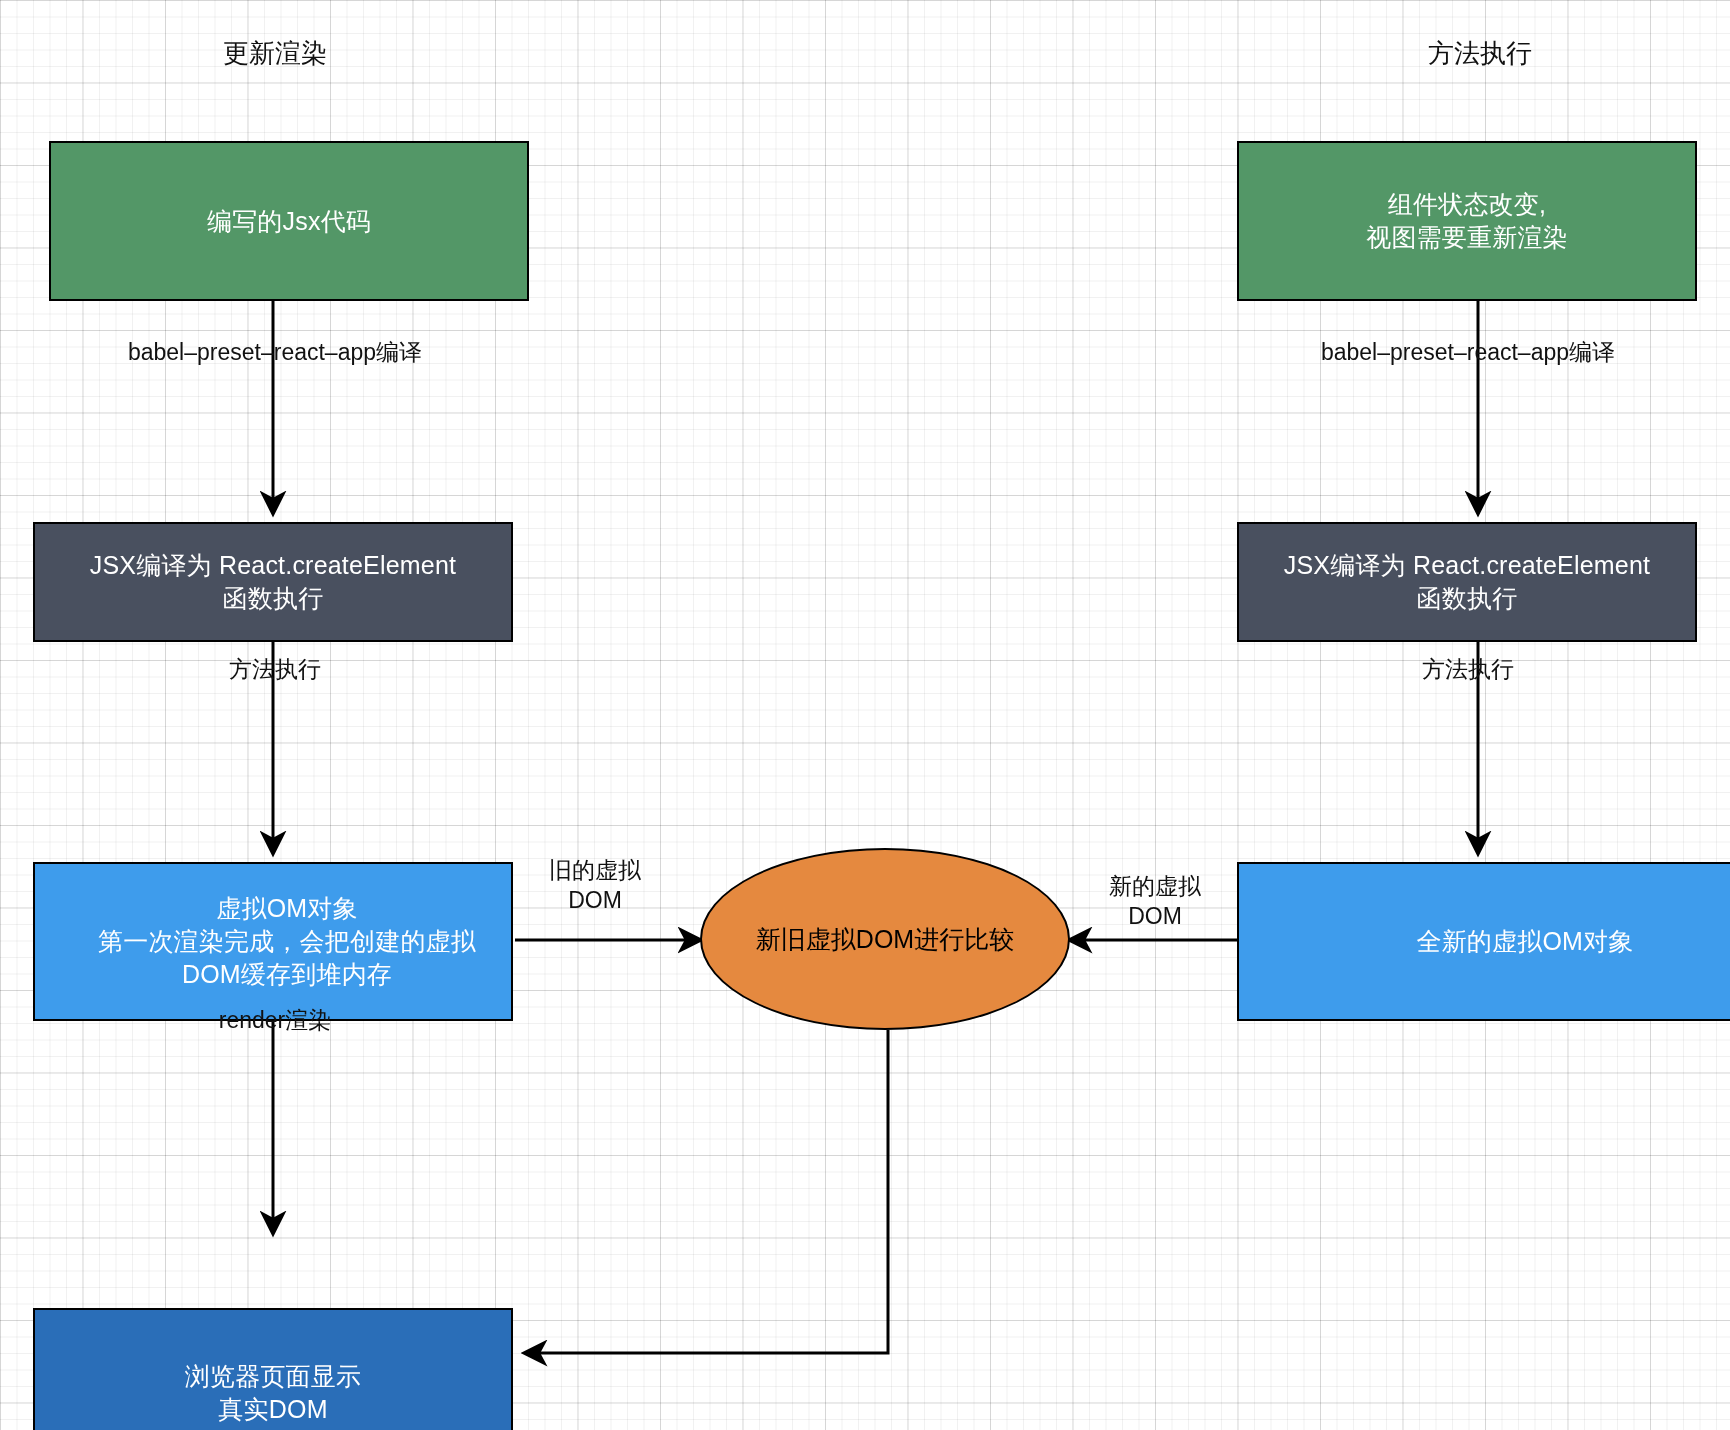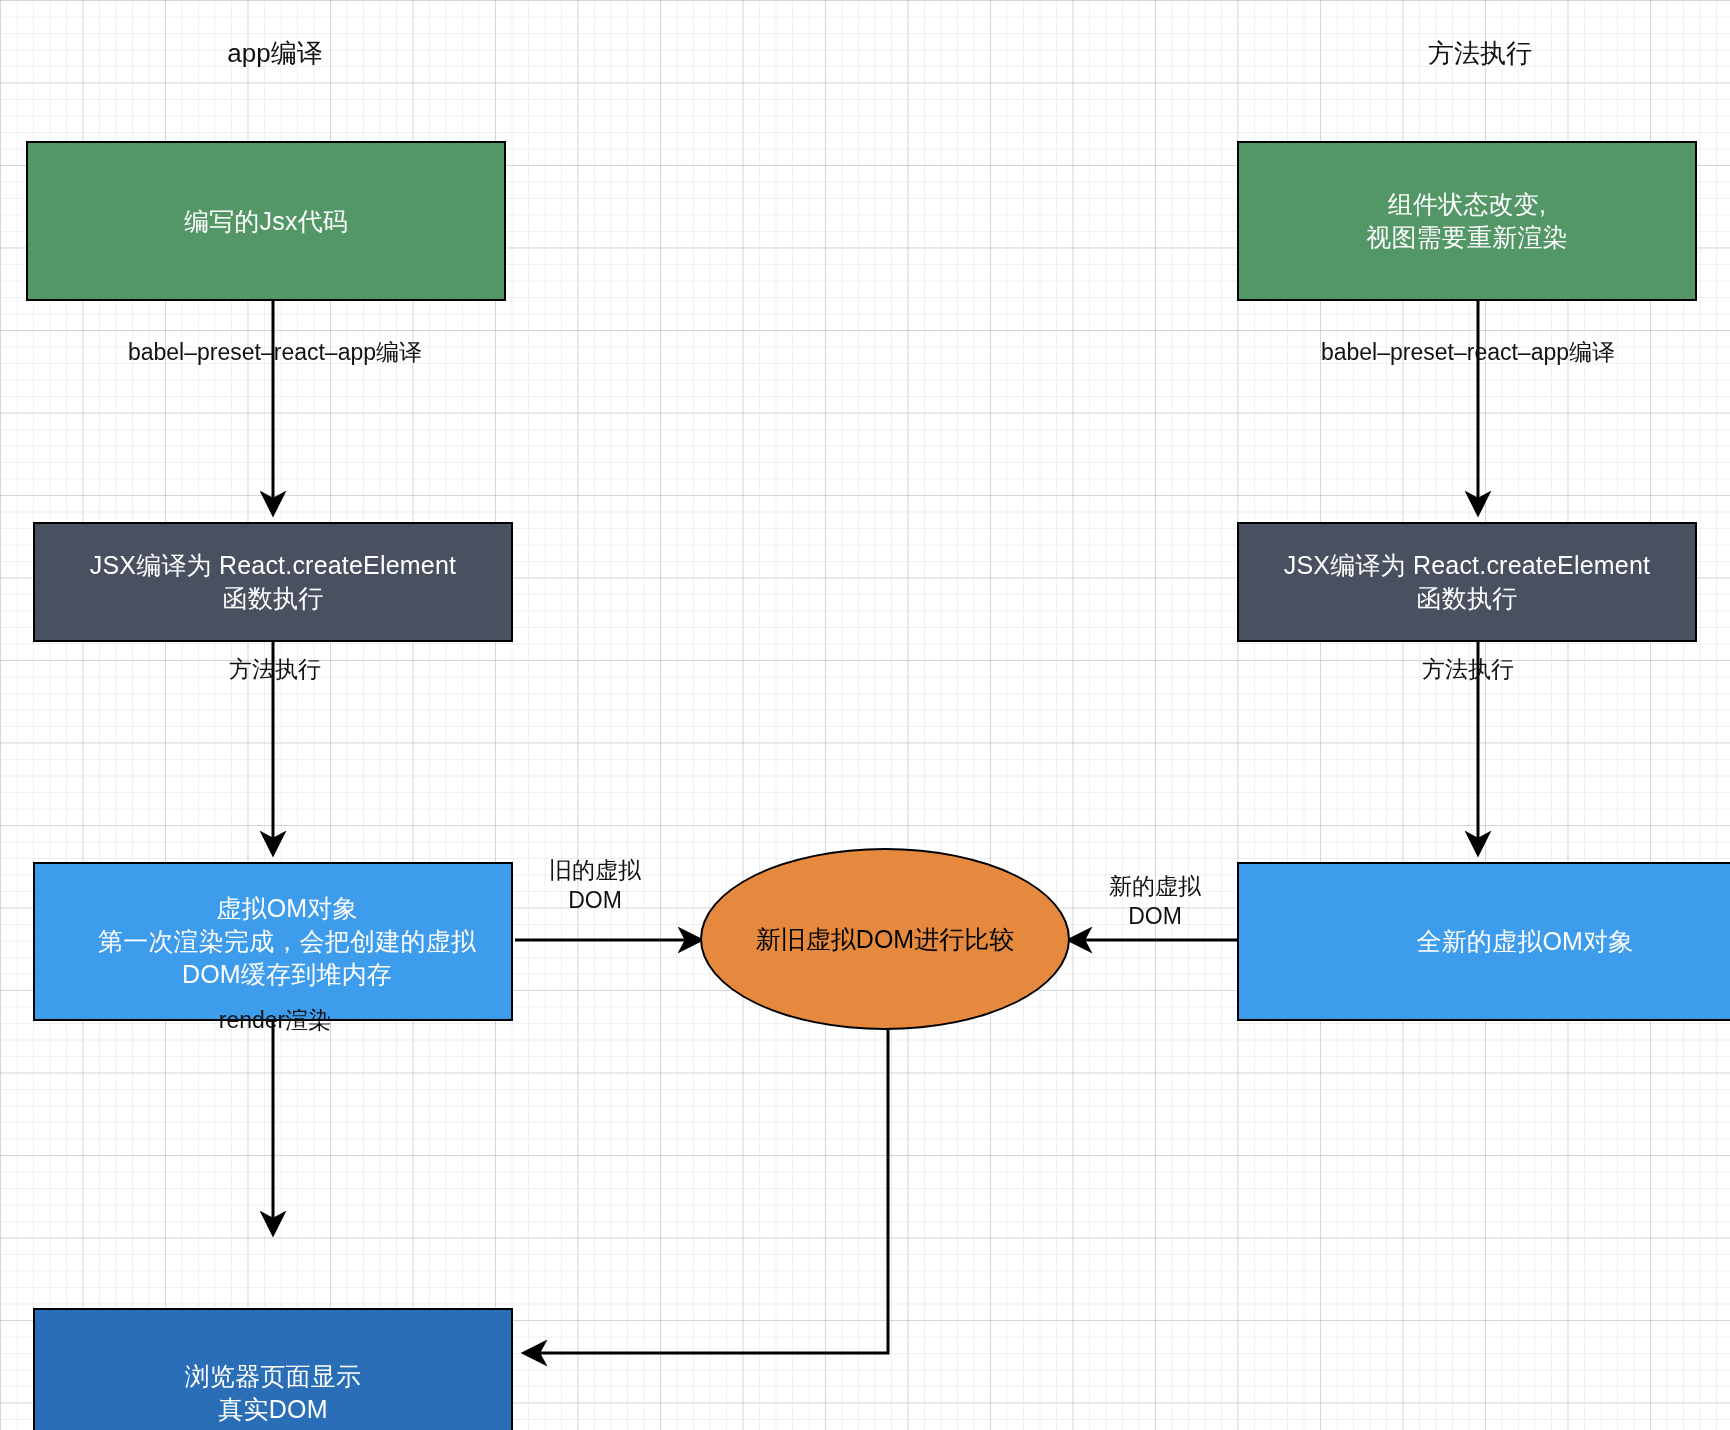--- a/index.html
+++ b/index.html
@@ -100,24 +100,24 @@
 
     <line x1="1478" y1="301" x2="1478" y2="513" stroke="#000" stroke-width="3" marker-end="url(#arrow)"></line>
     <line x1="1478" y1="642" x2="1478" y2="853" stroke="#000" stroke-width="3" marker-end="url(#arrow)"></line>
 
     <line x1="515" y1="940" x2="700" y2="940" stroke="#000" stroke-width="3" marker-end="url(#arrow)"></line>
     <line x1="1237" y1="940" x2="1070" y2="940" stroke="#000" stroke-width="3" marker-end="url(#arrow)"></line>
 
     <path d="M 888 1030 L 888 1353 L 525 1353" stroke="#000" stroke-width="3" fill="none" marker-end="url(#arrow)"></path>
   </svg>
 
-  <div class="col-title" style="left:140px; top:36px; width:270px;">app编译</div>
+  <div class="col-title" style="left:140px; top:36px; width:270px;">更新渲染</div>
   <div class="col-title" style="left:1345px; top:36px; width:270px;">方法执行</div>
 
-  <div class="node green" style="left:26px; top:141px; width:480px; height:160px;text-align:center;">编写的Jsx代码</div>
+  <div class="node green" style="left:49px; top:141px; width:480px; height:160px;text-align:center;">编写的Jsx代码</div>
 
   <div class="edge-label" style="left:45px; top:338px; width:460px;">babel–preset–react–app编译</div>
 
   <div class="node slate" style="left:33px; top:522px; width:480px; height:120px;">JSX编译为 React.createElement
 函数执行</div>
 
   <div class="edge-label" style="left:55px; top:655px; width:440px;">方法执行</div>
 
   <div class="node lblue" style="left:33px; top:862px; width:480px; height:159px;">虚拟OM对象
 第一次渲染完成，会把创建的虚拟

